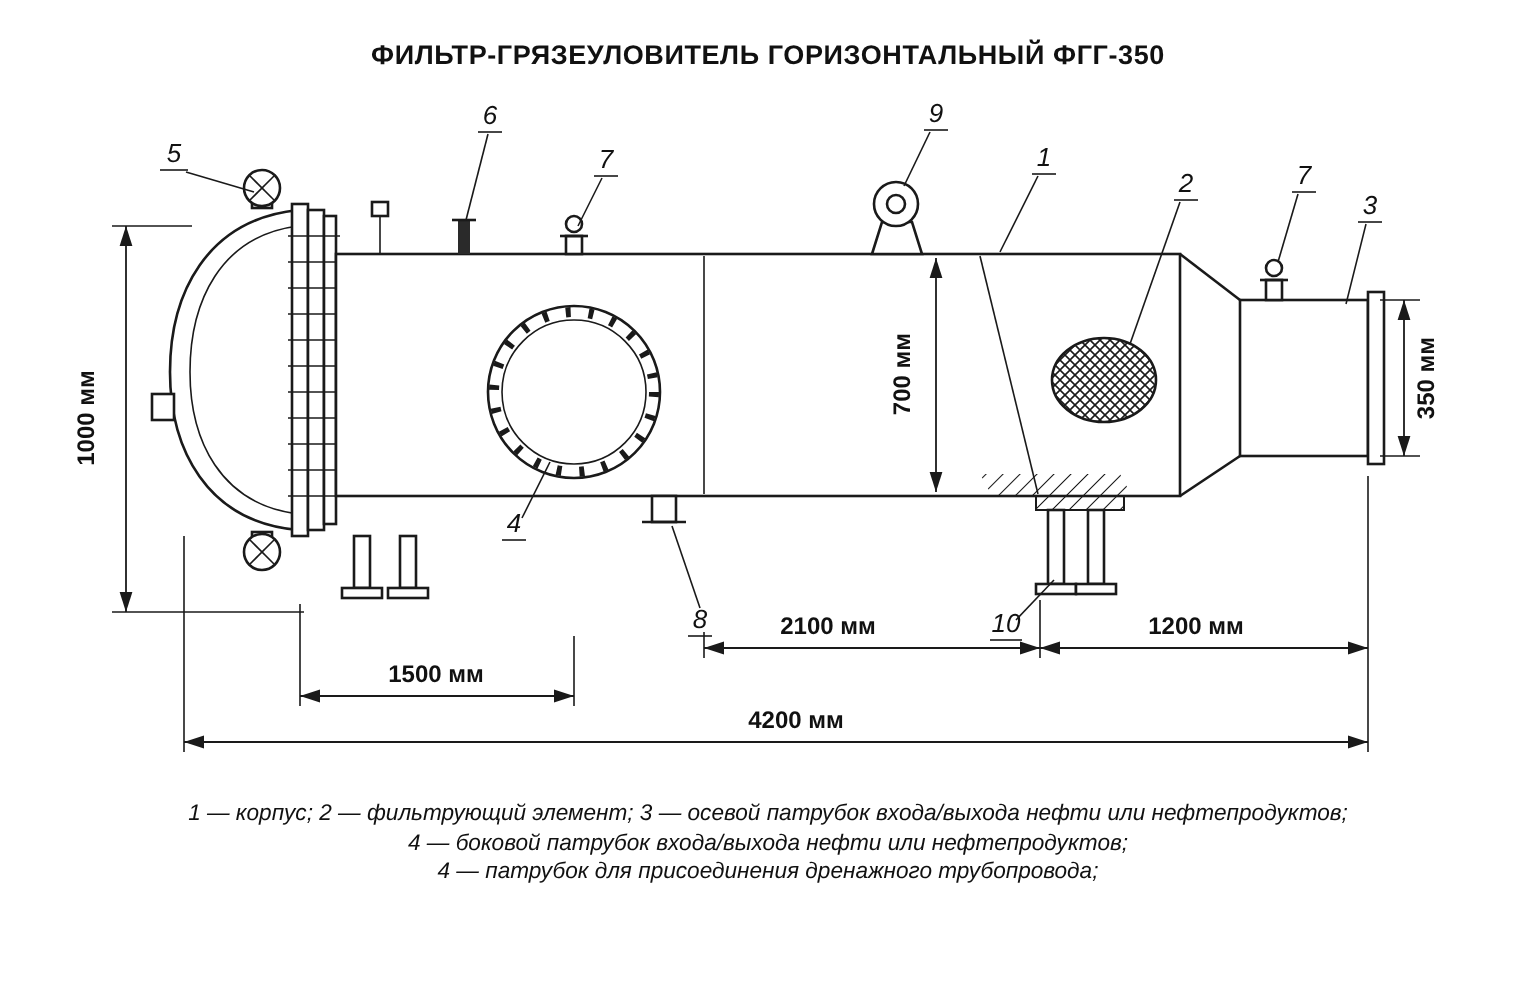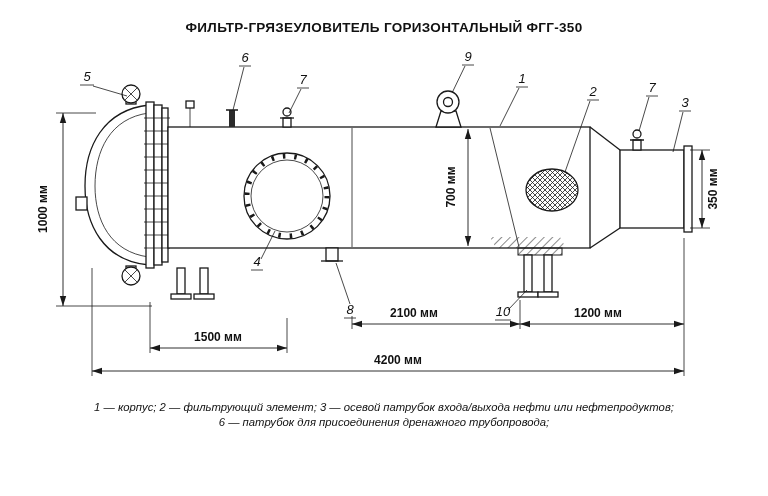--- a/index.html
+++ b/index.html
@@ -1,17 +1,17 @@
 <!DOCTYPE html>
 <html><head>
 <meta charset="utf-8">
 <style>
   html,body { margin:0; padding:0; background:#ffffff; }
   .page { position:relative; width:768px; height:496px; background:#fff;
-          font-family:"Liberation Sans", sans-serif; overflow:hidden;border-radius:30px; }
+          font-family:"Liberation Sans", sans-serif; overflow:hidden; }
   .title { position:absolute; top:20px; left:0; width:100%; text-align:center;
            font-weight:bold; font-size:13.5px; letter-spacing:.3px; color:#111; }
   .legend { position:absolute; top:400px; left:0; width:100%; text-align:center;
             font-style:italic; font-size:11.3px; line-height:14.6px; color:#111; }
   svg.drawing { position:absolute; top:0; left:0; }
   .ol   { fill:none; stroke:#1a1a1a; stroke-width:1.3; }
   .olw  { fill:#ffffff; stroke:#1a1a1a; stroke-width:1.3; }
   .thin { fill:none; stroke:#1a1a1a; stroke-width:0.8; }
   .dim  { fill:none; stroke:#1a1a1a; stroke-width:0.9; }
   .dimtxt { font-weight:bold; font-size:12px; fill:#111; text-anchor:middle; }
@@ -237,16 +237,17 @@
       <g>
         <text class="ptxt" x="503" y="316">10</text>
         <line class="thin" x1="495" y1="320" x2="511" y2="320"></line>
         <line class="thin" x1="508" y1="310" x2="527" y2="290"></line>
       </g>
     </g>
   </svg>
 
   <div class="legend">
     <div>1 — корпус; 2 — фильтрующий элемент; 3 — осевой патрубок входа/выхода нефти или нефтепродуктов;</div>
-    <div>6 — патрубок для присоединения дренажного трубопровода;</div>
+    <div>4 — боковой патрубок входа/выхода нефти или нефтепродуктов;</div>
+    <div>4 — патрубок для присоединения дренажного трубопровода;</div>
   </div>
 
 </div>
 
 </body></html>

